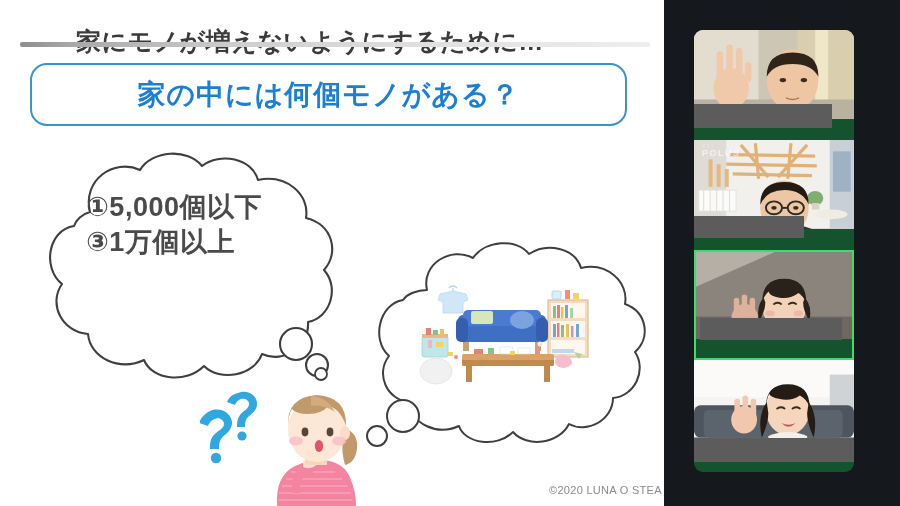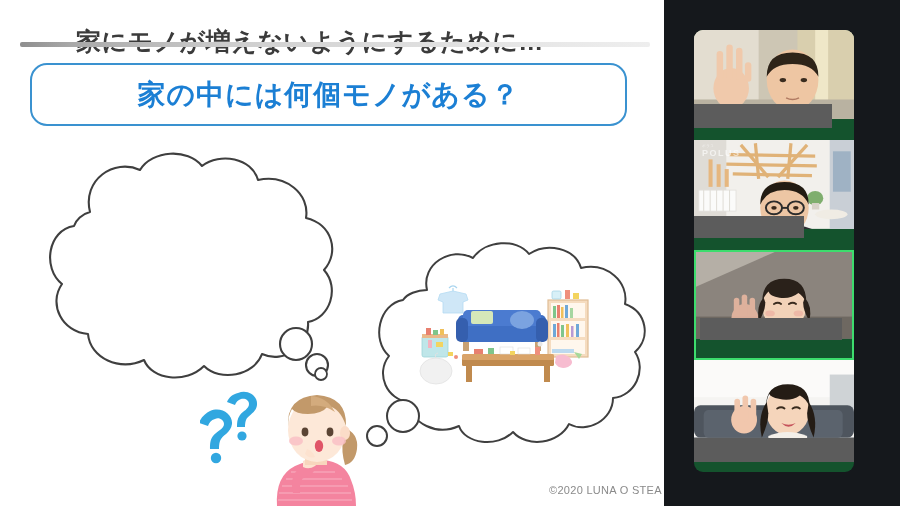--- a/index.html
+++ b/index.html
@@ -202,20 +202,22 @@
                  C34,180 20,152 34,132
                  C14,116 20,78 46,74
                  C48,68 54,62 62,60 Z"></path>
       </g>
       <circle cx="268" cy="192" r="16" fill="#ffffff" stroke="#3f3f3f" stroke-width="2.1"></circle>
       <circle cx="289" cy="213" r="11" fill="#ffffff" stroke="#3f3f3f" stroke-width="2.1"></circle>
       <circle cx="293" cy="222" r="6" fill="#ffffff" stroke="#3f3f3f" stroke-width="1.8"></circle>
     </svg>
 
     <div class="options">
+      <span class="option-line">①5,000個以下</span>
+      <span class="option-line">③1万個以上</span>
     </div>
 
     <svg class="bubble-svg" id="bubble-right-svg" width="300" height="215" viewBox="0 0 300 215">
       <g fill="#ffffff" stroke="#3f3f3f" stroke-width="2.0" stroke-linejoin="round">
         <path d="M72,52
                  C66,26 96,8 118,20
                  C130,2 162,0 174,16
                  C192,4 220,10 226,30
                  C252,24 274,44 270,66
                  C292,74 296,100 280,114

